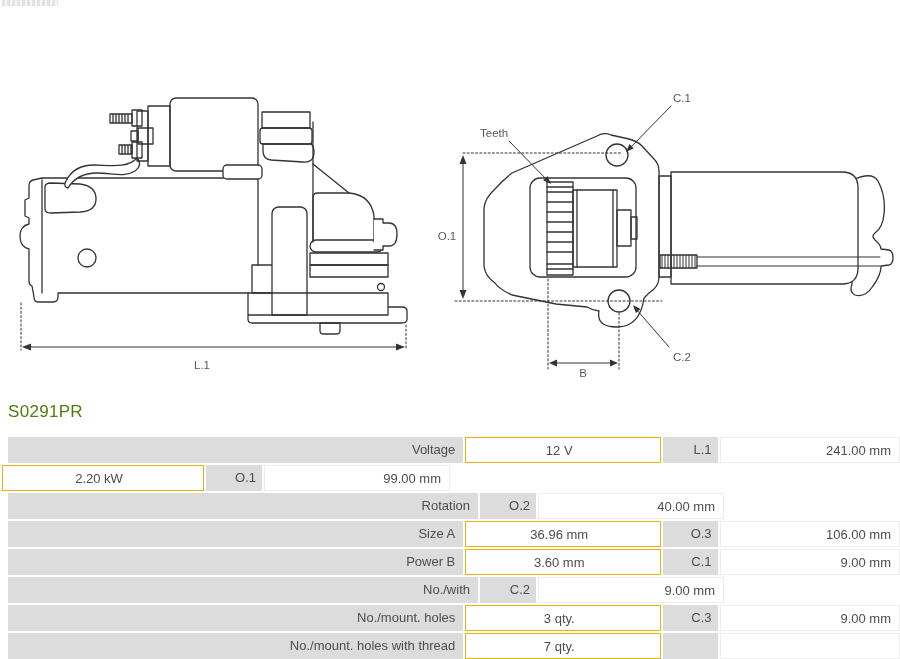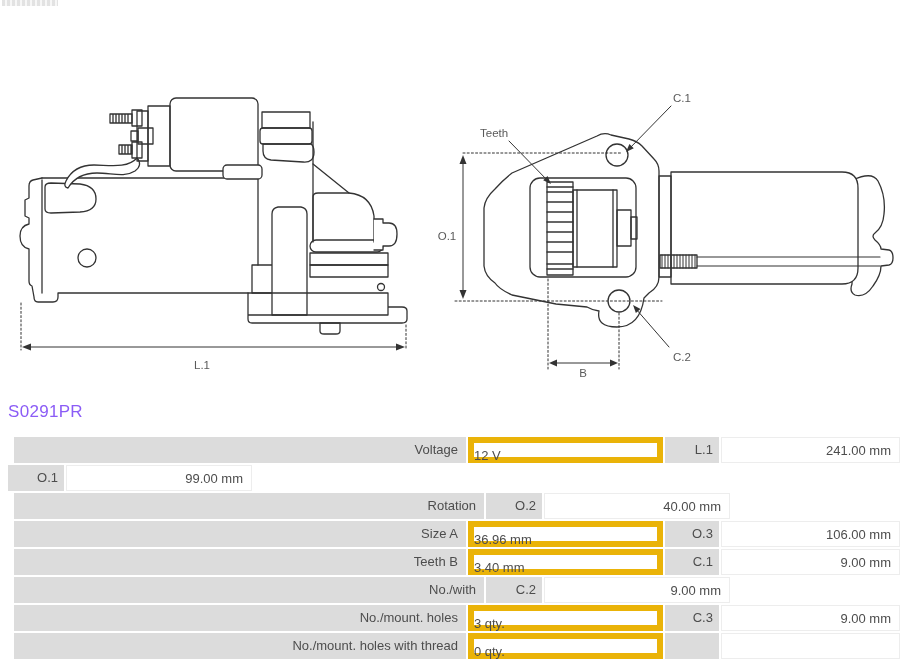--- a/index.html
+++ b/index.html
@@ -1,27 +1,27 @@
 <!DOCTYPE html>
 <html><head>
 <meta charset="utf-8">
 <style>
   html,body{margin:0;padding:0;background:#ffffff;}
   body{width:900px;height:659px;position:relative;font-family:"Liberation Sans",sans-serif;overflow:hidden;}
   .logo-remnant{position:absolute;left:2px;top:0;width:56px;height:6px;
     background:repeating-linear-gradient(90deg,#d9d9d9 0 3px,#f4f4f4 3px 5px);opacity:.75;}
   .drawing{position:absolute;left:0;top:0;width:900px;height:400px;}
   .part-number{position:absolute;left:8px;top:402px;font-size:17px;letter-spacing:.3px;
-    color:#8b5cf6;font-weight:400;}
+    color:#4d7c0f;font-weight:400;}
   .spec-table{position:absolute;left:0;top:437px;width:900px;}
-  .spec-row{display:flex;height:26px;margin-bottom:2px;font-size:13px;color:#4d4d4d;padding-left:6px;}
+  .spec-row{display:flex;height:26px;margin-bottom:2px;font-size:13px;color:#4d4d4d;}
   .spec-row > div{box-sizing:border-box;line-height:26px;white-space:nowrap;}
   .c-label{width:470px;margin-left:8px;background:#dcdcdc;text-align:right;padding-right:8px;}
-  .c-value{width:202px;margin-left:2px;background:#fff;border:6px solid #eab308;
-    text-align:left;padding-right:8px;line-height:24px;}
+  .c-value{width:202px;margin-left:2px;background:#fff;border:1px solid #eab308;
+    text-align:center;padding-right:8px;line-height:24px;}
   .c-dim-label{width:56px;margin-left:2px;background:#dcdcdc;text-align:right;padding-right:6px;}
   .c-dim-value{width:186px;margin-left:2px;background:#fff;border:1px solid #ededed;
     text-align:right;padding-right:8px;line-height:24px;}
   svg text{font-family:"Liberation Sans",sans-serif;font-size:11.5px;fill:#5a5a5a;}
 </style>
 </head>
 <body>
 
 <div class="logo-remnant"></div>
 
@@ -142,50 +142,51 @@
 <div class="part-number">S0291PR</div>
 
 <div class="spec-table">
   <div class="spec-row">
     <div class="c-label">Voltage</div>
     <div class="c-value">12 V</div>
     <div class="c-dim-label">L.1</div>
     <div class="c-dim-value">241.00 mm</div>
   </div>
   <div class="spec-row">
+    <div class="c-value">2.20 kW</div>
     <div class="c-dim-label">O.1</div>
     <div class="c-dim-value">99.00 mm</div>
   </div>
   <div class="spec-row">
     <div class="c-label">Rotation</div>
     <div class="c-dim-label">O.2</div>
     <div class="c-dim-value">40.00 mm</div>
   </div>
   <div class="spec-row">
     <div class="c-label">Size A</div>
     <div class="c-value">36.96 mm</div>
     <div class="c-dim-label">O.3</div>
     <div class="c-dim-value">106.00 mm</div>
   </div>
   <div class="spec-row">
-    <div class="c-label">Teeth B</div>
-    <div class="c-value">3.40 mm</div>
+    <div class="c-label">Power B</div>
+    <div class="c-value">3.60 mm</div>
     <div class="c-dim-label">C.1</div>
     <div class="c-dim-value">9.00 mm</div>
   </div>
   <div class="spec-row">
     <div class="c-label">No./with</div>
     <div class="c-dim-label">C.2</div>
     <div class="c-dim-value">9.00 mm</div>
   </div>
   <div class="spec-row">
     <div class="c-label">No./mount. holes</div>
     <div class="c-value">3 qty.</div>
     <div class="c-dim-label">C.3</div>
     <div class="c-dim-value">9.00 mm</div>
   </div>
   <div class="spec-row">
     <div class="c-label">No./mount. holes with thread</div>
-    <div class="c-value">0 qty.</div>
+    <div class="c-value">7 qty.</div>
     <div class="c-dim-label"></div>
     <div class="c-dim-value"></div>
   </div>
 </div>
 
 </body></html>

